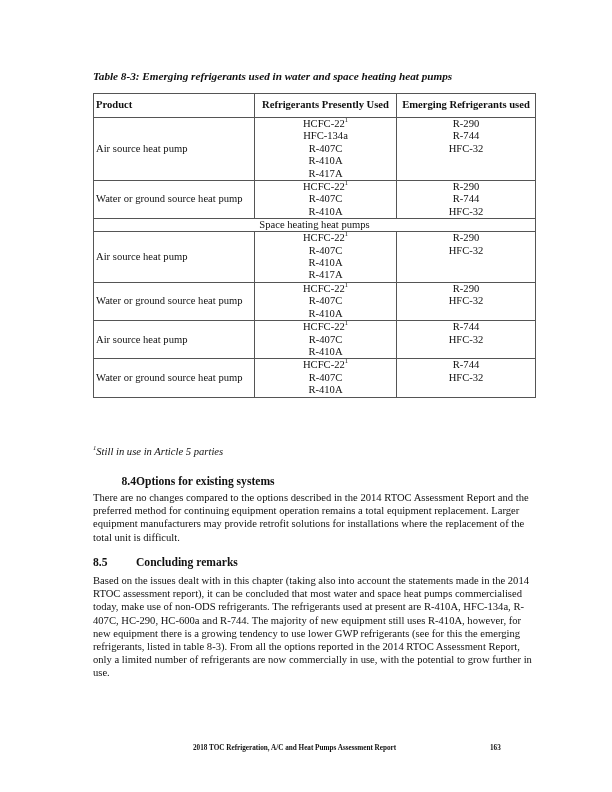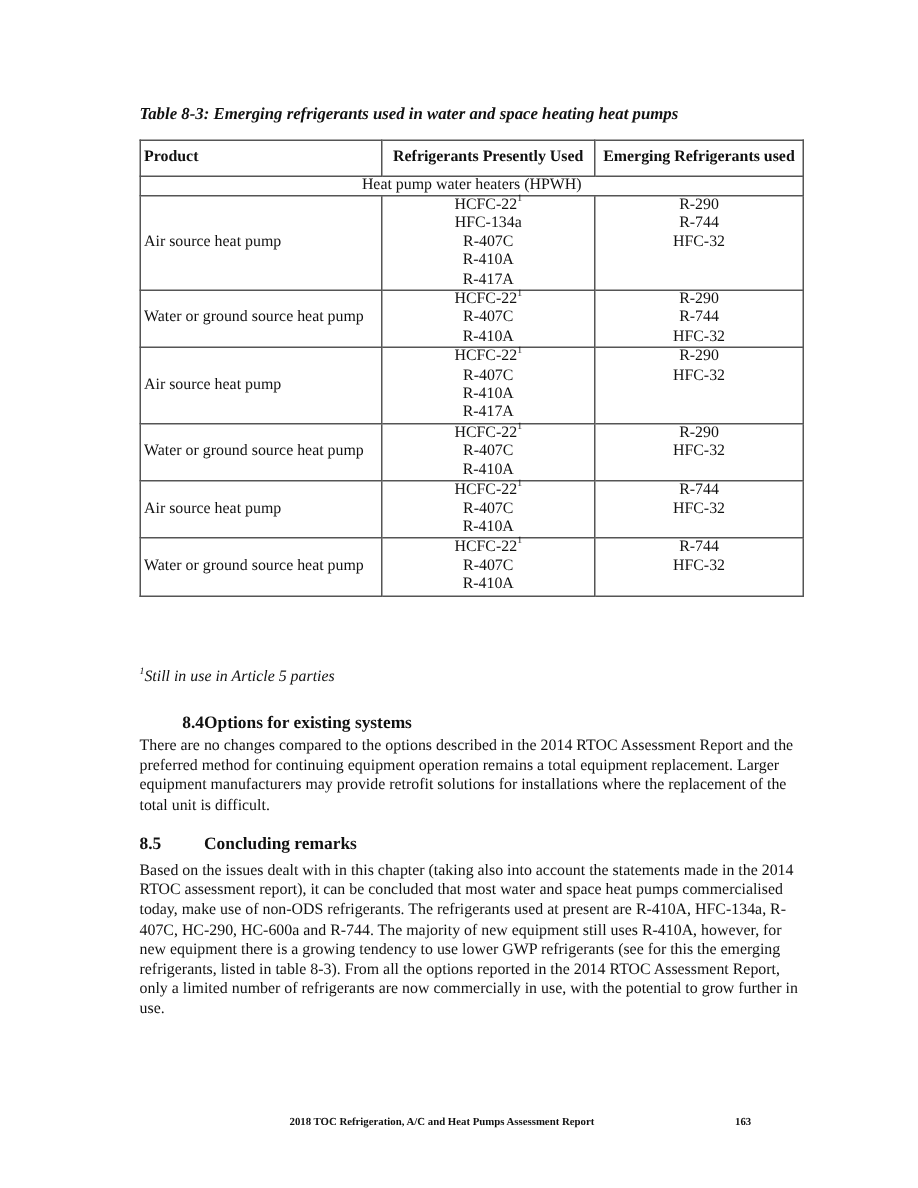--- a/index.html
+++ b/index.html
@@ -61,23 +61,20 @@
   <table class="refr">
     <thead>
       <tr>
         <th class="c1">Product</th>
         <th class="c2">Refrigerants Presently Used</th>
         <th class="c3">Emerging Refrigerants used</th>
       </tr>
     </thead>
     <tbody id="table-body">
         <tr>
-          <td colspan="3" class="group">Heat pump water heaters (HPWH)</td>
-        </tr>
-        <tr>
           <td class="prod">Air source heat pump</td>
           <td class="pres">
             <span class="line"><span>HCFC-22</span><sup>1</sup></span>
             <span class="line"><span>HFC-134a</span></span>
             <span class="line"><span>R-407C</span></span>
             <span class="line"><span>R-410A</span></span>
             <span class="line"><span>R-417A</span></span>
           </td>
           <td class="emer">
             <span class="line">R-290</span>
@@ -90,20 +87,23 @@
           <td class="pres">
             <span class="line"><span>HCFC-22</span><sup>1</sup></span>
             <span class="line"><span>R-407C</span></span>
             <span class="line"><span>R-410A</span></span>
           </td>
           <td class="emer">
             <span class="line">R-290</span>
             <span class="line">R-744</span>
             <span class="line">HFC-32</span>
           </td>
+        </tr>
+        <tr>
+          <td colspan="3" class="group">Space heating heat pumps</td>
         </tr>
         <tr>
           <td class="prod">Air source heat pump</td>
           <td class="pres">
             <span class="line"><span>HCFC-22</span><sup>1</sup></span>
             <span class="line"><span>R-407C</span></span>
             <span class="line"><span>R-410A</span></span>
             <span class="line"><span>R-417A</span></span>
           </td>
           <td class="emer">

